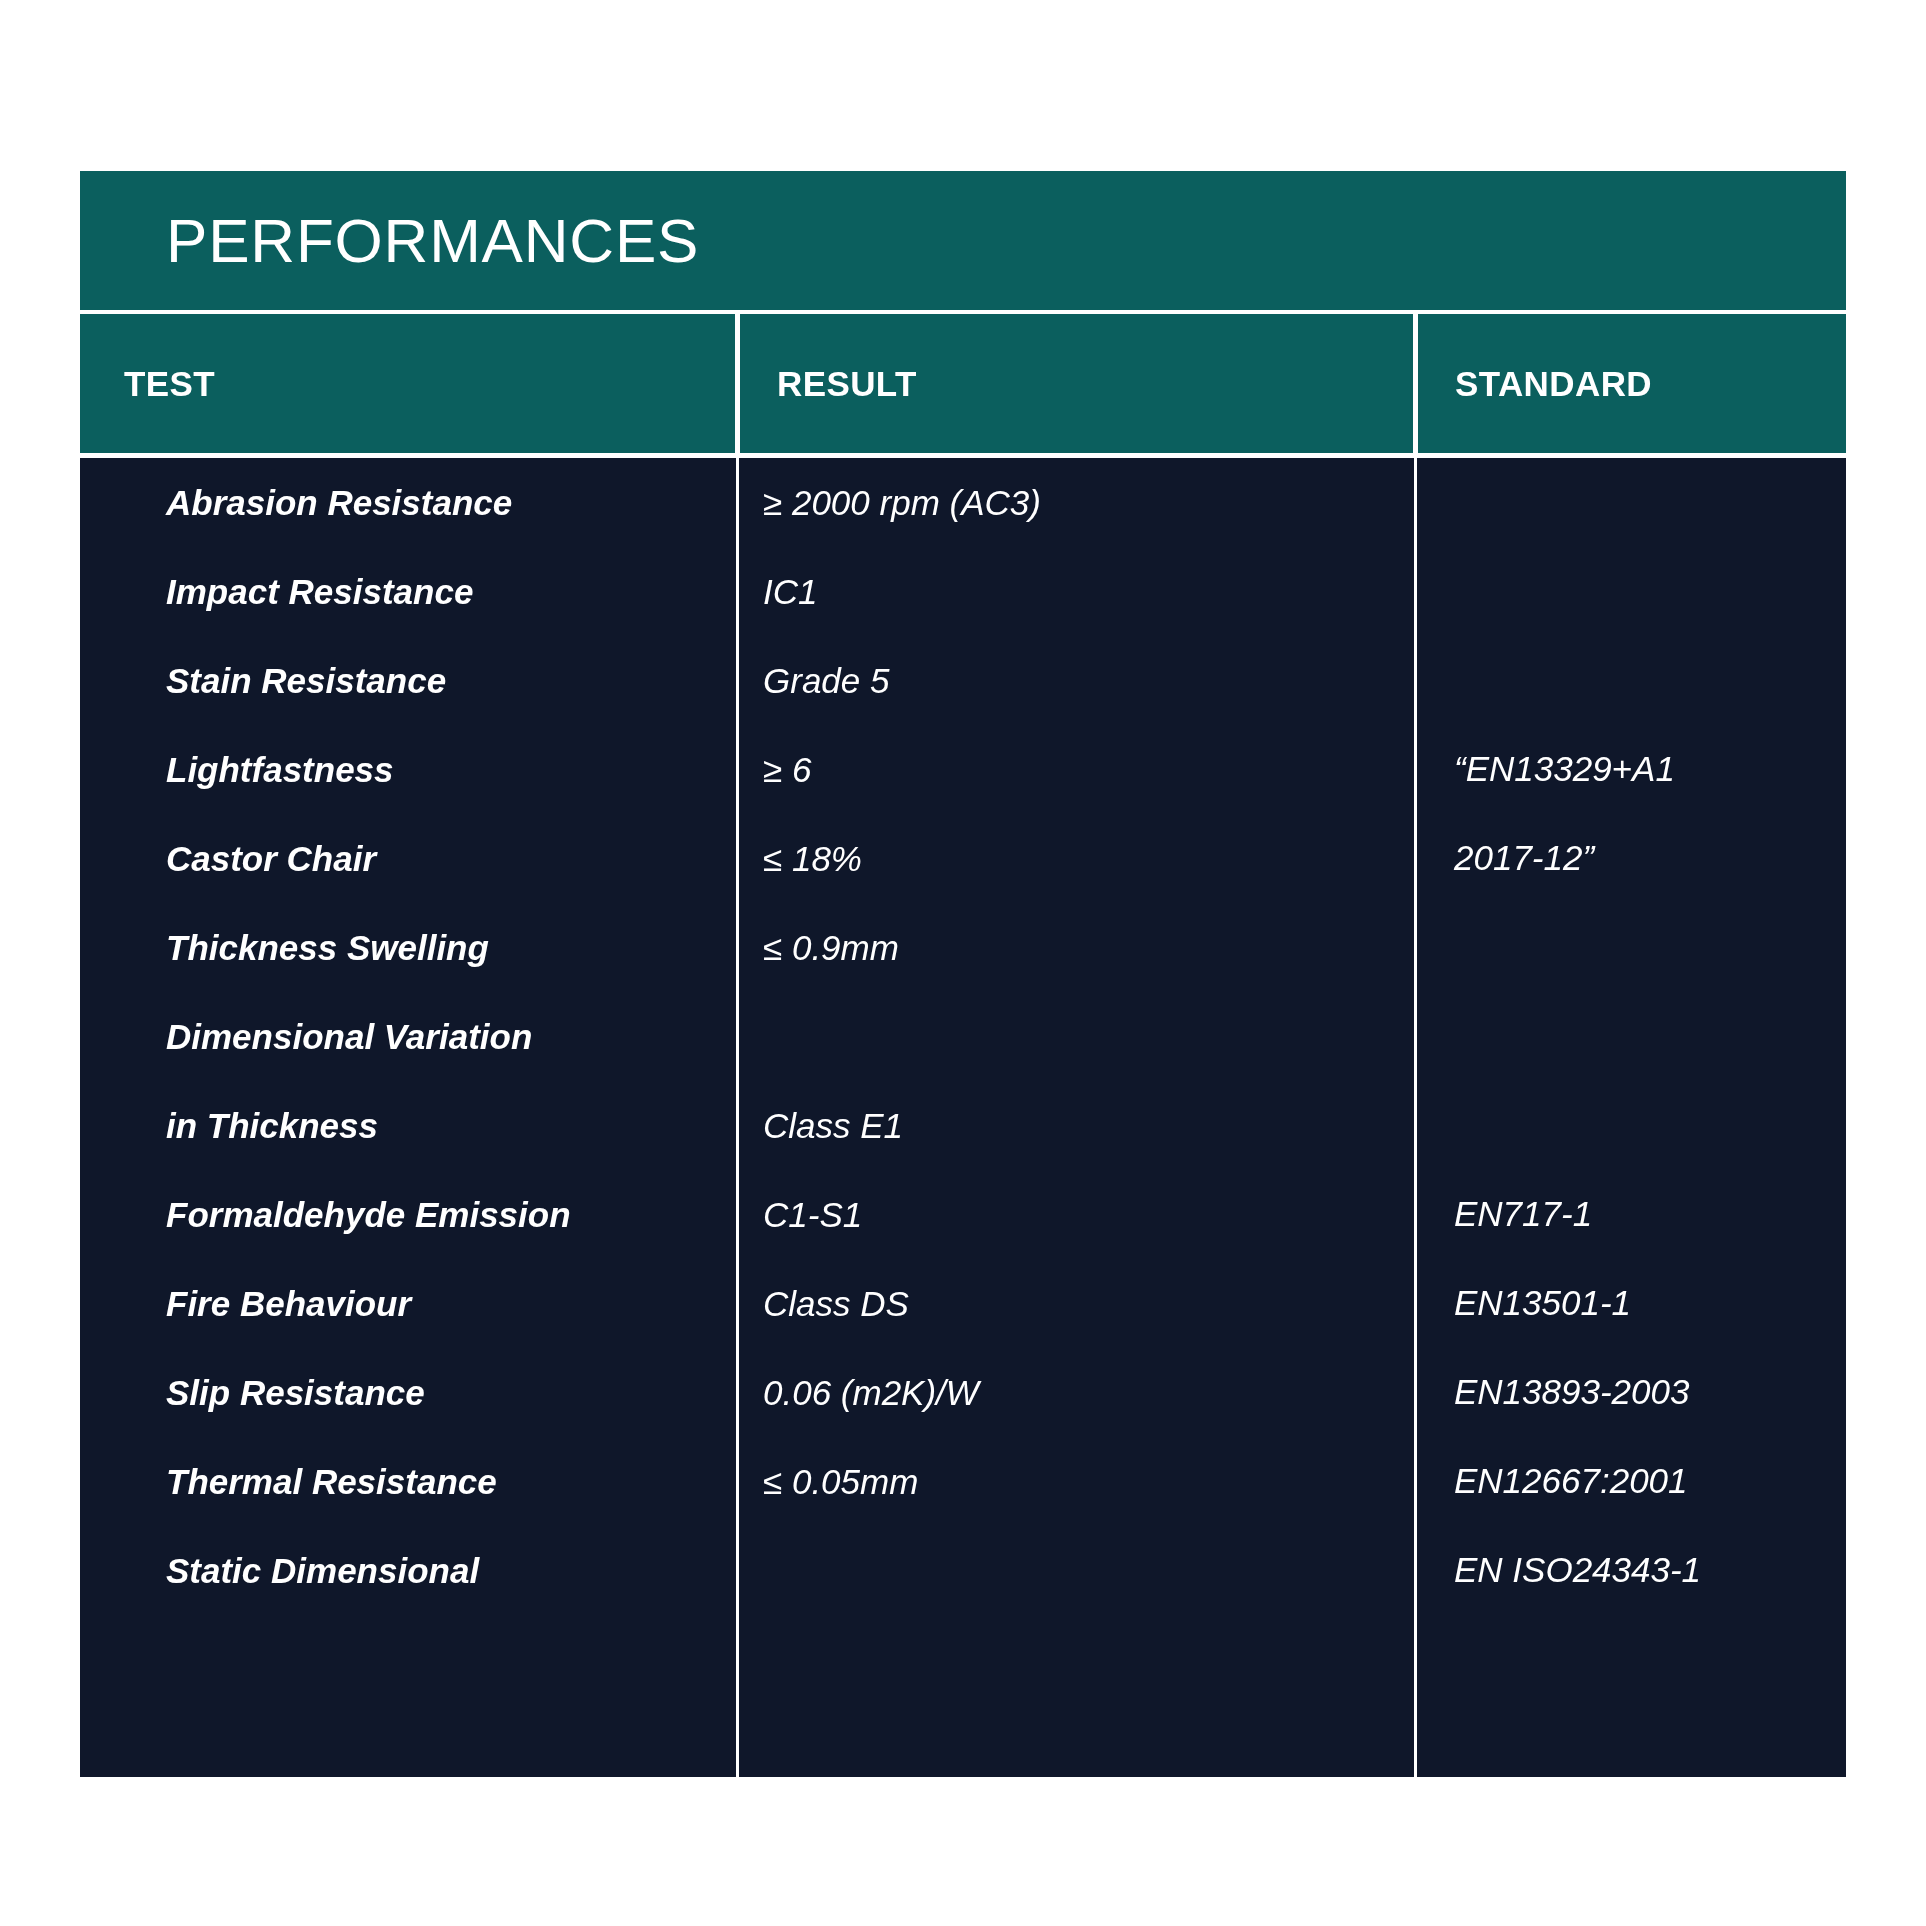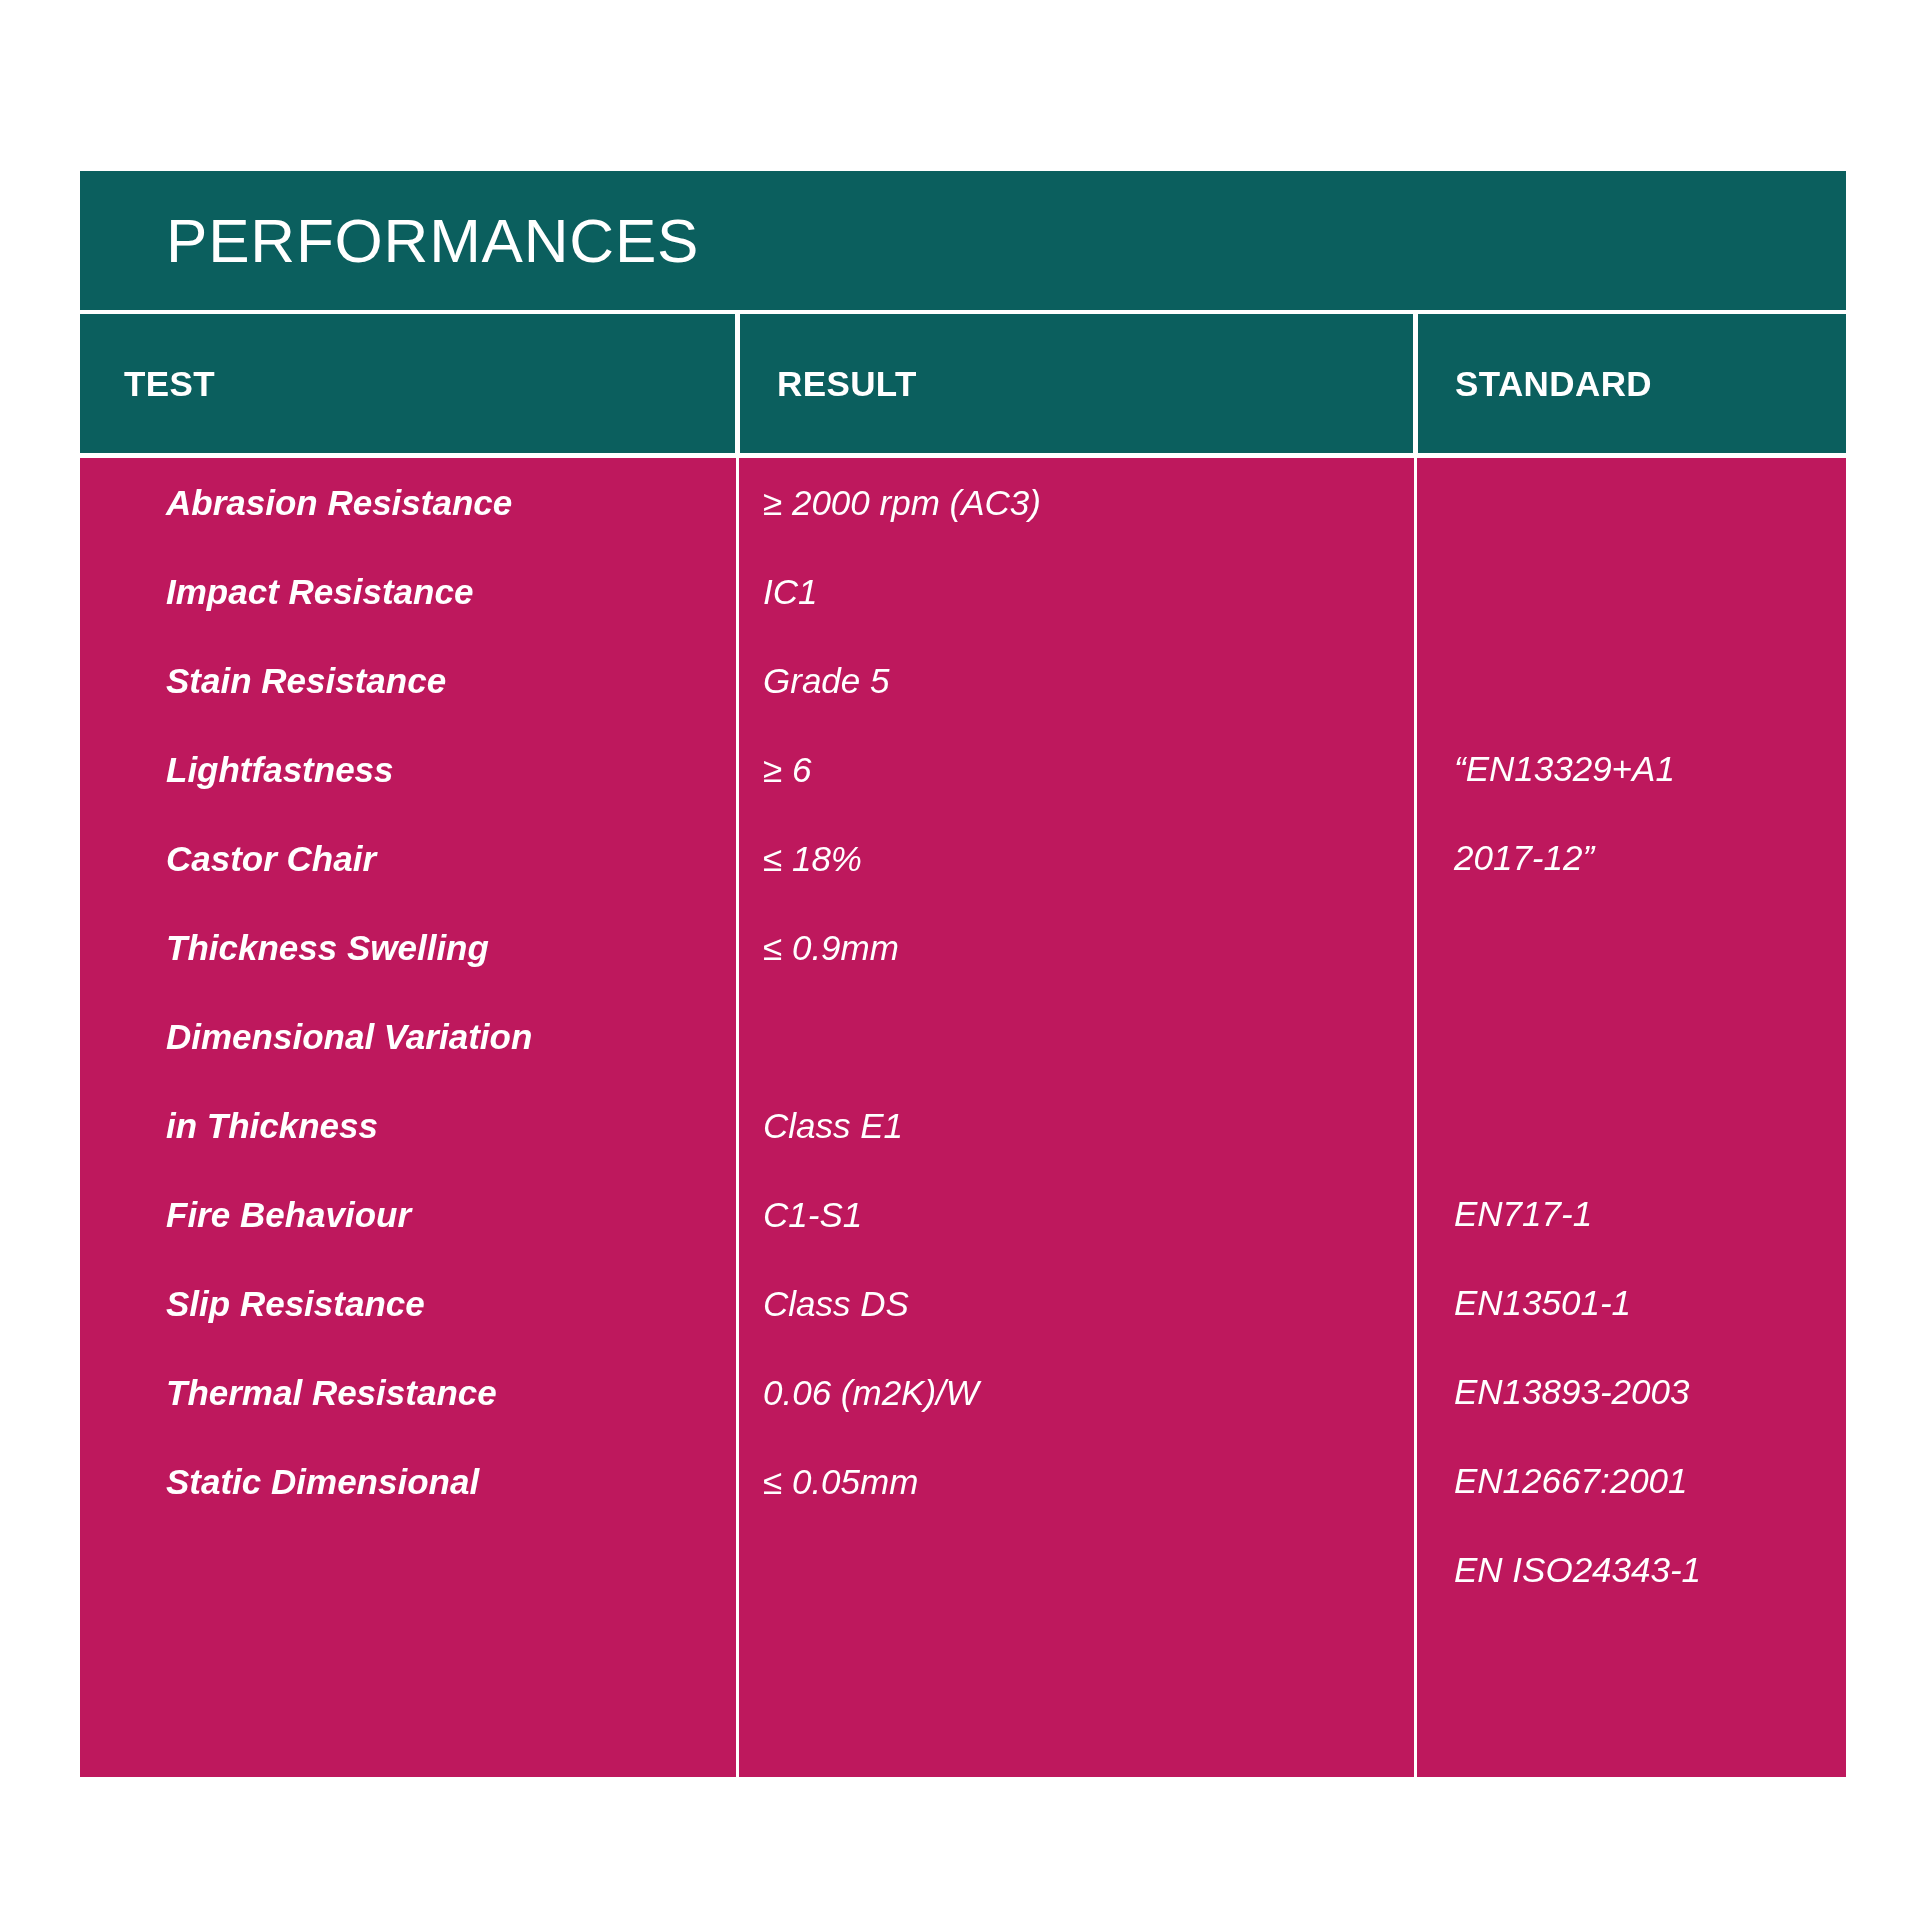--- a/index.html
+++ b/index.html
@@ -13,21 +13,21 @@
     font-family: "Liberation Sans", sans-serif;
     -webkit-font-smoothing: antialiased;
   }
 
   .sheet {
     position: absolute;
     left: 80px;
     top: 171px;
     width: 1766px;
     height: 1606px;
-    background: #be185d;
+    background: #0f172a;
     box-sizing: border-box;
   }
 
   
   .title-band {
     position: absolute;
     left: 0;
     top: 0;
     width: 100%;
     height: 139px;
@@ -182,20 +182,21 @@
 
     <div class="col col-test">
       <div class="row-item">Abrasion Resistance</div>
       <div class="row-item">Impact Resistance</div>
       <div class="row-item">Stain Resistance</div>
       <div class="row-item">Lightfastness</div>
       <div class="row-item">Castor Chair</div>
       <div class="row-item">Thickness Swelling</div>
       <div class="row-item">Dimensional Variation</div>
       <div class="row-item">in Thickness</div>
+      <div class="row-item">Formaldehyde Emission</div>
       <div class="row-item">Fire Behaviour</div>
       <div class="row-item">Slip Resistance</div>
       <div class="row-item">Thermal Resistance</div>
       <div class="row-item">Static Dimensional</div>
     </div>
 
     <div class="col col-result">
       <div class="row-item">≥ 2000 rpm (AC3)</div>
       <div class="row-item">IC1</div>
       <div class="row-item">Grade 5</div>

